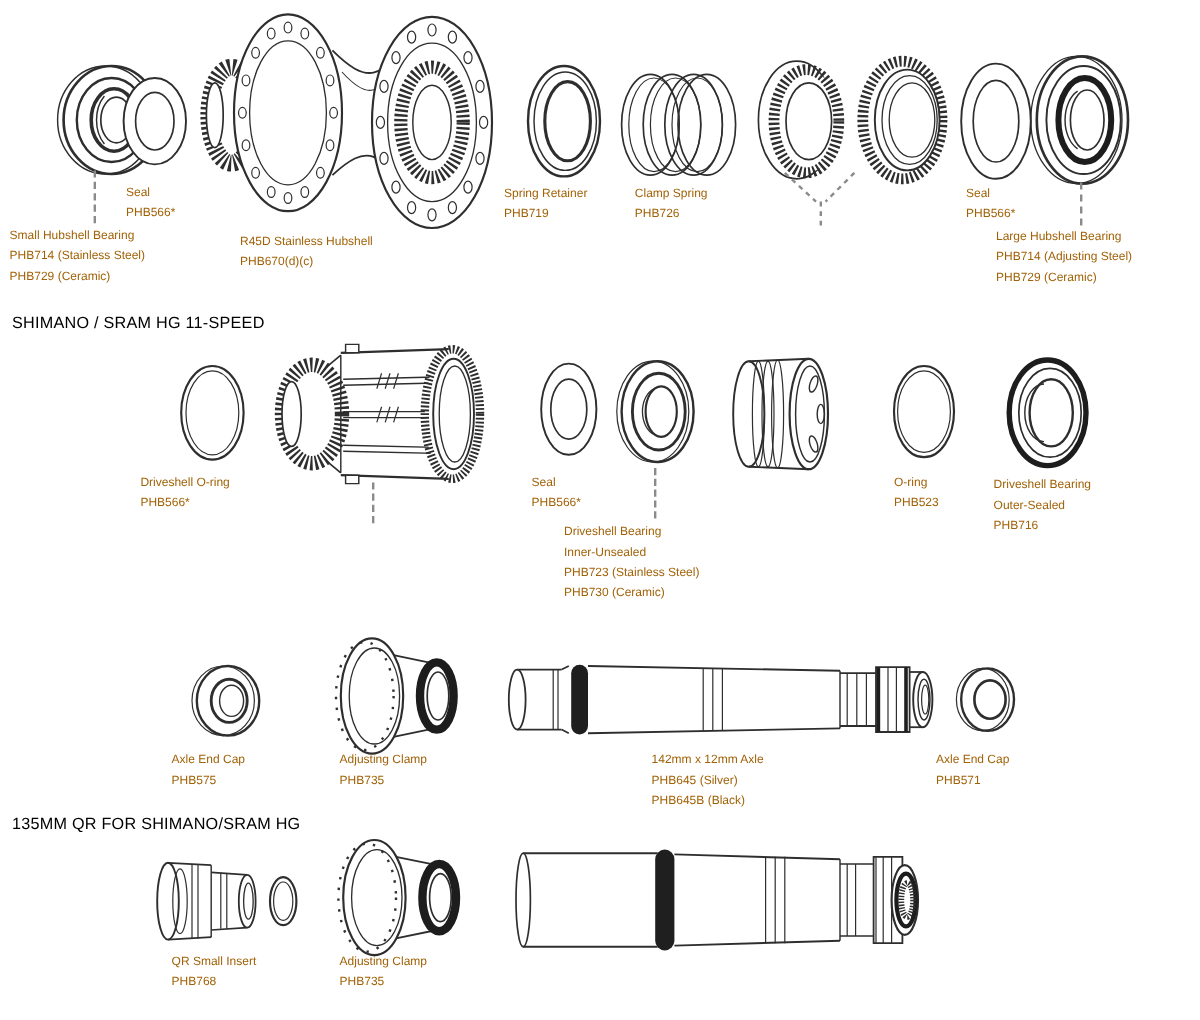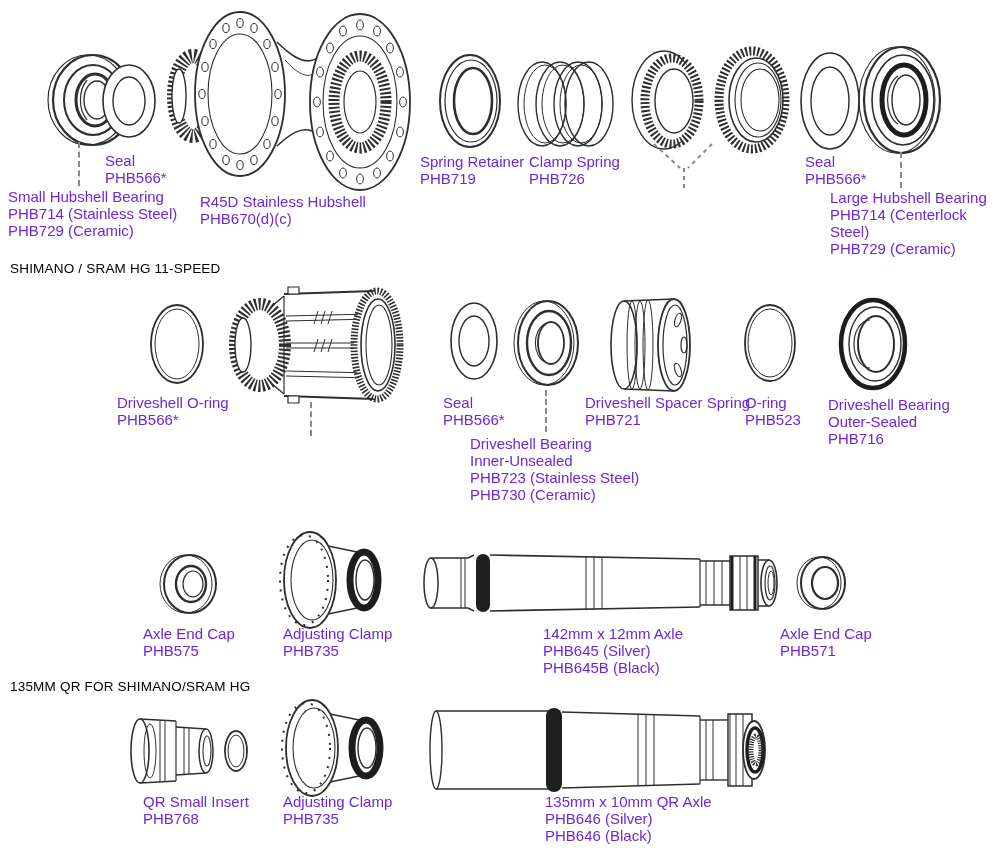--- a/index.html
+++ b/index.html
@@ -1,18 +1,18 @@
 <!DOCTYPE html>
 <html><head>
 <meta charset="utf-8">
 <style>
   html,body{margin:0;padding:0;background:#fff;}
   #stage{position:relative;width:1000px;height:850px;background:#ffffff;
          font-family:"Liberation Sans", sans-serif;overflow:hidden;}
-  .lbl{position:absolute;font-size:15px;line-height:17px;color:#6d28d9;
+  .lbl{position:absolute;font-size:10px;line-height:17px;color:#a16207;
        white-space:pre-line;}
   .hdr{position:absolute;font-size:13.5px;line-height:17px;color:#000000;
        letter-spacing:.2px;}
   .leader{position:absolute;width:0;border-left:2px dashed #8a8a8a;}
   svg.part{position:absolute;overflow:visible;}
   svg.part *{vector-effect:non-scaling-stroke;}
 </style>
 </head>
 <body>
 
@@ -136,21 +136,21 @@
 PHB729 (Ceramic)</div>
   <div class="lbl" style="left:200px;top:193px">R45D Stainless Hubshell
 PHB670(d)(c)</div>
   <div class="lbl" style="left:420px;top:153px">Spring Retainer
 PHB719</div>
   <div class="lbl" style="left:529px;top:153px">Clamp Spring
 PHB726</div>
   <div class="lbl" style="left:805px;top:153px">Seal
 PHB566*</div>
   <div class="lbl" style="left:830px;top:189px">Large Hubshell Bearing
-PHB714 (Centerlock Steel)
+PHB714 (Adjusting Steel)
 PHB729 (Ceramic)</div>
 
   <div class="hdr" style="left:10px;top:260px">SHIMANO / SRAM HG 11-SPEED</div>
 
   <svg class="part" style="left:148px;top:302px" width="58" height="84" viewBox="0 0 58 84">
     <ellipse cx="29" cy="42" rx="26" ry="39" fill="#fff" stroke="#2e2e2e" stroke-width="1.8"></ellipse>
     <ellipse cx="29" cy="42" rx="22" ry="35" fill="none" stroke="#2e2e2e" stroke-width="1"></ellipse>
   </svg>
 
   <svg class="part" style="left:222px;top:286px" width="186" height="118" viewBox="0 0 186 118">
@@ -223,22 +223,20 @@
   <div class="leader" style="left:545px;top:390px;height:42px"></div>
 
   <div class="lbl" style="left:117px;top:394px">Driveshell O-ring
 PHB566*</div>
   <div class="lbl" style="left:443px;top:394px">Seal
 PHB566*</div>
   <div class="lbl" style="left:470px;top:435px">Driveshell Bearing
 Inner-Unsealed
 PHB723 (Stainless Steel)
 PHB730 (Ceramic)</div>
-  <div class="lbl" style="left:585px;top:394px">Driveshell Spacer Spring
-PHB721</div>
   <div class="lbl" style="left:745px;top:394px">O-ring
 PHB523</div>
   <div class="lbl" style="left:828px;top:396px">Driveshell Bearing
 Outer-Sealed
 PHB716</div>
 
 
   <svg class="part" style="left:160px;top:552px" width="62" height="64" viewBox="0 0 62 64">
     <ellipse cx="30" cy="32" rx="26" ry="29" fill="#fff" stroke="#2e2e2e" stroke-width="2"></ellipse>
     <ellipse cx="26" cy="32" rx="26" ry="29" fill="none" stroke="#2e2e2e" stroke-width="1"></ellipse>
@@ -355,17 +353,14 @@
     <line x1="315" y1="10" x2="315" y2="82" stroke="#2e2e2e" stroke-width="1"></line>
     <ellipse cx="326" cy="46" rx="11" ry="29" fill="#fff" stroke="#2e2e2e" stroke-width="1.8"></ellipse>
     <ellipse cx="327" cy="46" rx="8" ry="22" fill="#fff" stroke="#1d1d1d" stroke-width="3.5"></ellipse>
     <ellipse cx="328" cy="46" rx="5" ry="14" fill="none" stroke="#2e2e2e" stroke-width="5" stroke-dasharray="1.2 1.2"></ellipse>
   </svg>
 
   <div class="lbl" style="left:143px;top:793px">QR Small Insert
 PHB768</div>
   <div class="lbl" style="left:283px;top:793px">Adjusting Clamp
 PHB735</div>
-  <div class="lbl" style="left:545px;top:793px">135mm x 10mm QR Axle
-PHB646 (Silver)
-PHB646 (Black)</div>
 
 </div>
 
 </body></html>

